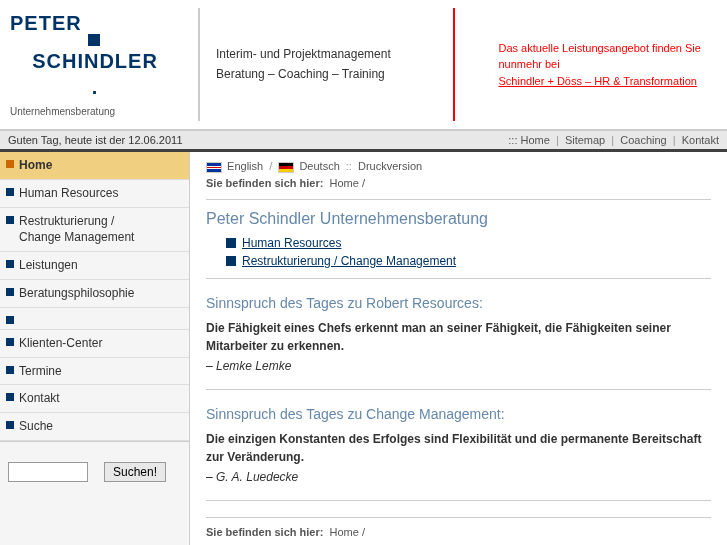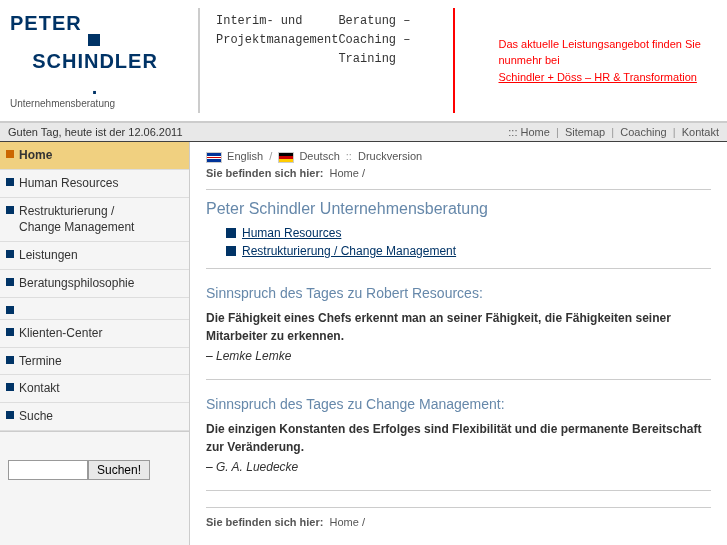--- a/index.html
+++ b/index.html
@@ -14,47 +14,46 @@
     }
     #logo-area {
       width: 190px;
       padding: 4px 10px;
       flex-shrink: 0;
     }
     #logo-peter { font-size: 20px; font-weight: bold; color: #003366; letter-spacing: 1px; line-height: 1.1; }
     #logo-schindler { font-size: 20px; font-weight: bold; color: #003366; letter-spacing: 1px; line-height: 1.1; display: flex; align-items: center; gap: 4px; flex-direction: column; }
     #logo-dot { color: #003366; }
     #logo-square { width: 12px; height: 12px; background: #003366; display: inline-block; margin-right: 2px; }
-    #logo-unternehmens { font-size: 10px; color: #555; margin-top: 0; }
+    #logo-unternehmens { font-size: 10px; color: #555; margin-top: 8px; }
     #header-divider { width: 2px; background: #ccc; margin: 0 8px; }
     #header-middle {
       flex: 1;
       padding: 4px 8px;
       display: flex;
-      flex-direction: row;
+      flex-direction: column;
       justify-content: center;
-      font-family: Liberation Mono, monospace;
     }
     #header-middle p { font-size: 12px; color: #333; line-height: 1.6; }
     #header-red-divider { width: 2px; background: red; margin: 0 8px; }
     #header-promo {
       flex: 1;
       padding: 4px 8px;
       display: flex;
       flex-direction: column;
       justify-content: center;
       margin-left: 28px;
     }
     #header-promo a { color: red; font-size: 11px; text-decoration: underline; line-height: 1.5; }
     #header-promo span { color: red; font-size: 11px; line-height: 1.5; }
 
     
     #topbar {
       background: #e8e8e8;
-      border-bottom: 1px solid #404040;
+      border-bottom: 3px solid #404040;
       display: flex;
       justify-content: space-between;
       align-items: center;
       padding: 3px 8px;
       font-size: 11px;
     }
     #topbar-date { color: #333; }
     #topbar-nav { color: #555; }
     #topbar-nav a { color: #555; text-decoration: none; }
 
@@ -90,21 +89,21 @@
       flex-shrink: 0;
     }
     .sidebar-item.active .sidebar-bullet { background: #cc6600; }
     .sidebar-label { flex: 1; }
 
     
     #search-area {
       padding: 8px;
       border-top: 1px solid #ccc;
     }
-    #search-row { display: flex; gap: 0; margin-top: 20px; }
+    #search-row { display: flex; gap: 16px; margin-top: 12px; }
     #search-input-box { border: 1px solid #999; padding: 2px 4px; font-size: 12px; width: 80px; }
     #search-btn {
       background: #e8e8e8;
       border: 1px solid #999;
       padding: 2px 8px;
       font-size: 12px;
       cursor: pointer;
     }
 
     

